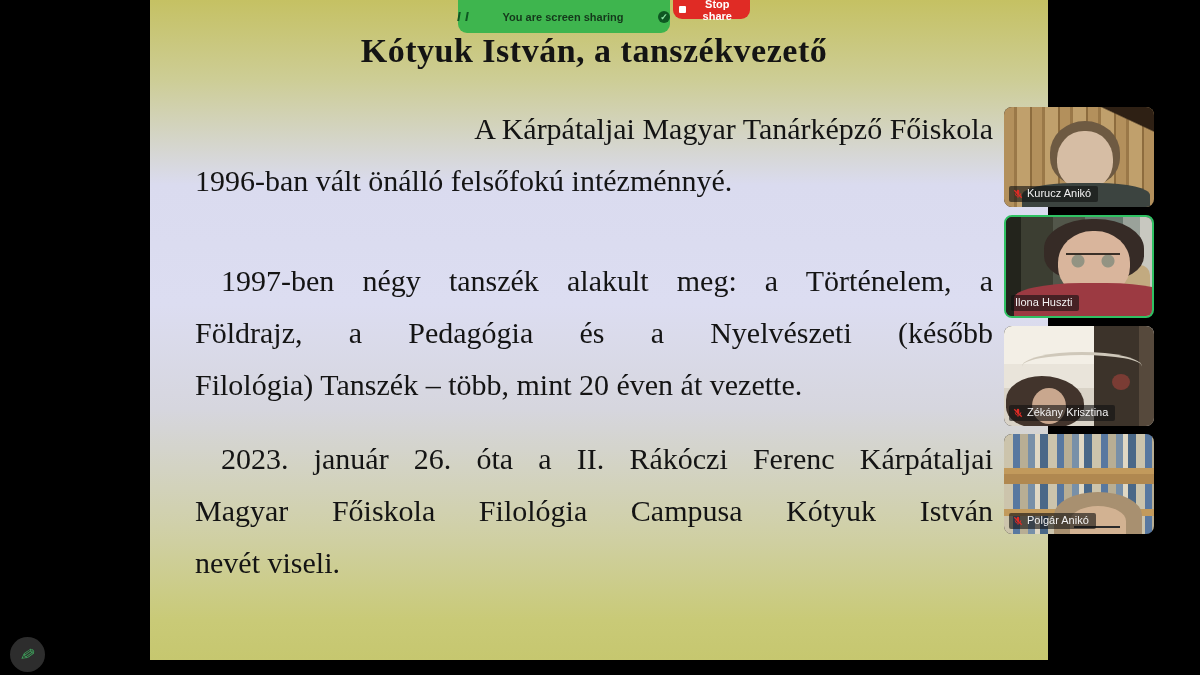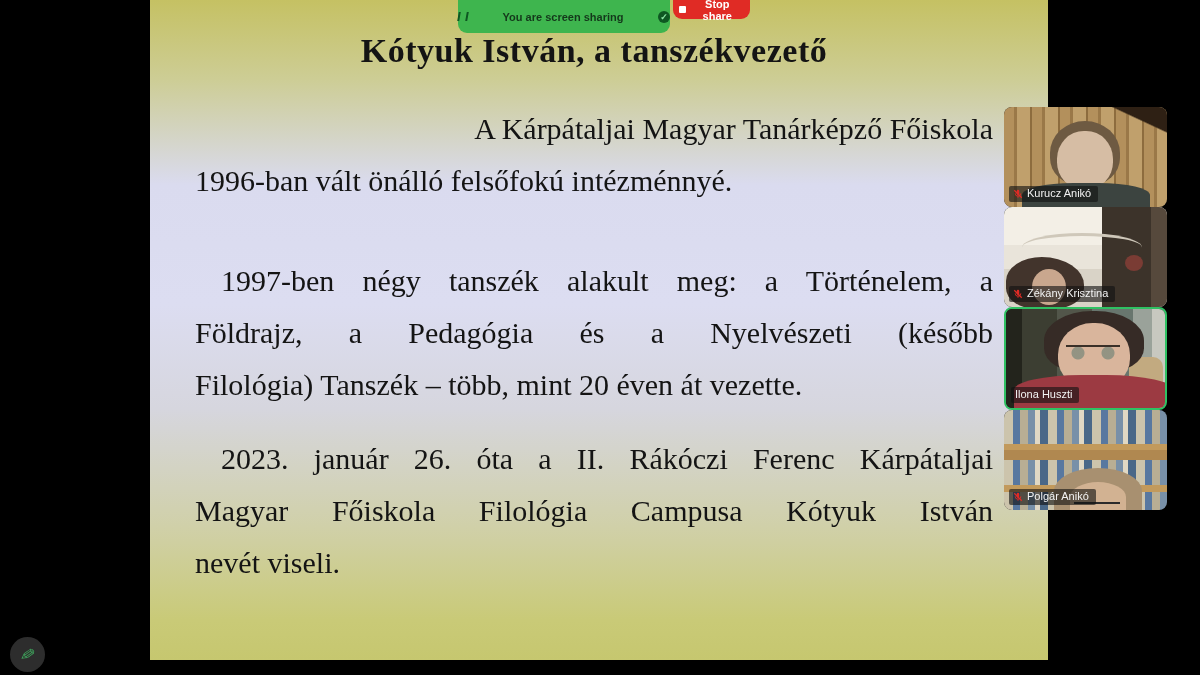--- a/index.html
+++ b/index.html
@@ -30,22 +30,22 @@
   .pause-icon{width:6px;height:9px;border-left:2px solid #0e5722;border-right:2px solid #0e5722;
               transform:skewX(-10deg);}
   .shield-icon{width:12px;height:12px;border-radius:50%;background:#0e5722;color:#8fe6a6;
                font-size:9px;line-height:12px;text-align:center;font-weight:bold;}
   .stop-btn{position:absolute;left:673px;top:0;height:19px;width:77px;background:#e02b25;
             border-radius:0 0 9px 9px;display:flex;align-items:center;justify-content:center;
             gap:5px;color:#fff;font-size:11px;font-weight:bold;z-index:5;border:none;cursor:pointer;}
   .stop-square{width:7px;height:7px;background:#fff;border-radius:1px;}
 
   
-  #strip{position:absolute;left:1004px;top:107px;width:163px;display:flex;flex-direction:column;
-         gap:0;z-index:4;}
+  #strip{position:absolute;left:1004px;top:107px;width:150px;display:flex;flex-direction:column;
+         gap:8px;z-index:4;}
   .tile{position:relative;height:100px;border-radius:8px;overflow:hidden;background:#1a1a1a;}
   .tile.active{border:2px solid #2fc163;box-sizing:border-box;height:103px;}
   .nlabel{position:absolute;left:5px;bottom:5px;display:flex;align-items:center;gap:4px;
           background:rgba(18,18,18,.62);color:#f2f2f2;font-size:11px;line-height:13px;
           padding:1px 7px 2px 4px;border-radius:2px;white-space:nowrap;max-width:168px;z-index:3;}
   .shape{position:absolute;}
 
   
   .v1 .scene{inset:0;background:
       linear-gradient(205deg,#2e2014 0 14%,rgba(46,32,20,0) 15%),
@@ -150,49 +150,49 @@
         <svg class="micsvg" width="10" height="10" viewBox="0 0 16 16">
           <rect x="6" y="1" width="4" height="8" rx="2" fill="#e02b25"></rect>
           <path d="M3.5 7a4.5 4.5 0 0 0 9 0" fill="none" stroke="#e02b25" stroke-width="1.5"></path>
           <line x1="8" y1="11.5" x2="8" y2="14" stroke="#e02b25" stroke-width="1.5"></line>
           <line x1="2" y1="2" x2="14" y2="14" stroke="#e02b25" stroke-width="2"></line>
         </svg>
         <span>Kurucz Anikó</span>
       </div>
     </div>
 
+    <div class="tile v2 active">
+      <div class="shape scene"></div>
+      <div class="shape chair"></div>
+      <div class="shape hair"></div>
+      <div class="shape face"></div>
+      <div class="shape glasses"></div>
+      <div class="shape torso"></div>
+      <div class="nlabel">
+        <span>Ilona Huszti</span>
+      </div>
+    </div>
+
     <div class="tile v3">
       <div class="shape scene"></div>
       <div class="shape molding"></div>
       <div class="shape flowers"></div>
       <div class="shape hair"></div>
       <div class="shape face"></div>
       <div class="nlabel">
         <svg class="micsvg" width="10" height="10" viewBox="0 0 16 16">
           <rect x="6" y="1" width="4" height="8" rx="2" fill="#e02b25"></rect>
           <path d="M3.5 7a4.5 4.5 0 0 0 9 0" fill="none" stroke="#e02b25" stroke-width="1.5"></path>
           <line x1="8" y1="11.5" x2="8" y2="14" stroke="#e02b25" stroke-width="1.5"></line>
           <line x1="2" y1="2" x2="14" y2="14" stroke="#e02b25" stroke-width="2"></line>
         </svg>
         <span>Zékány Krisztina</span>
       </div>
     </div>
 
-    <div class="tile v2 active">
-      <div class="shape scene"></div>
-      <div class="shape chair"></div>
-      <div class="shape hair"></div>
-      <div class="shape face"></div>
-      <div class="shape glasses"></div>
-      <div class="shape torso"></div>
-      <div class="nlabel">
-        <span>Ilona Huszti</span>
-      </div>
-    </div>
-
 
     <div class="tile v5">
       <div class="shape scene"></div>
       <div class="shape shelfband"></div>
       <div class="shape hair"></div>
       <div class="shape face"></div>
       <div class="shape glasses"></div>
       <div class="nlabel">
         <svg class="micsvg" width="10" height="10" viewBox="0 0 16 16">
           <rect x="6" y="1" width="4" height="8" rx="2" fill="#e02b25"></rect>

